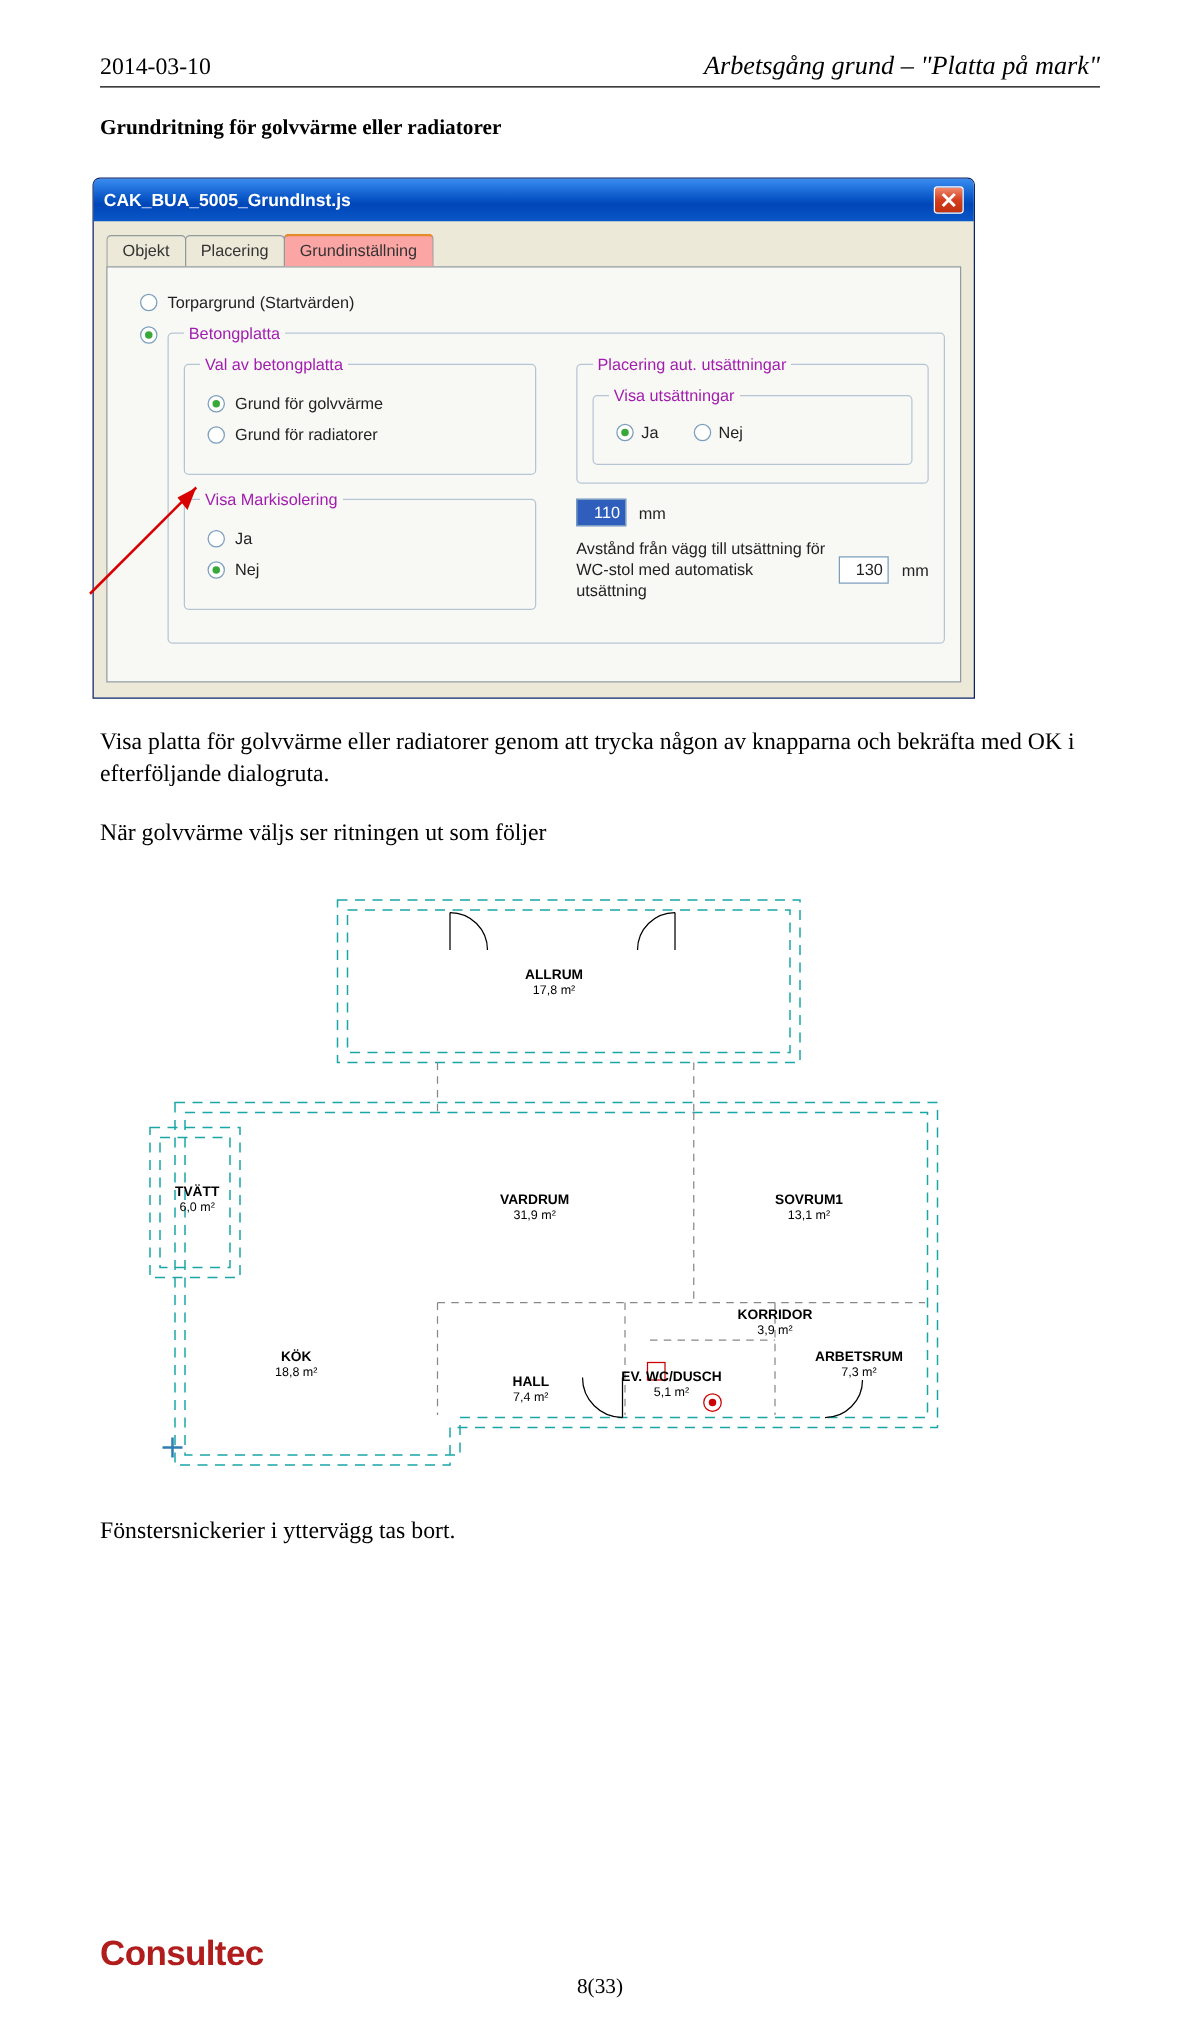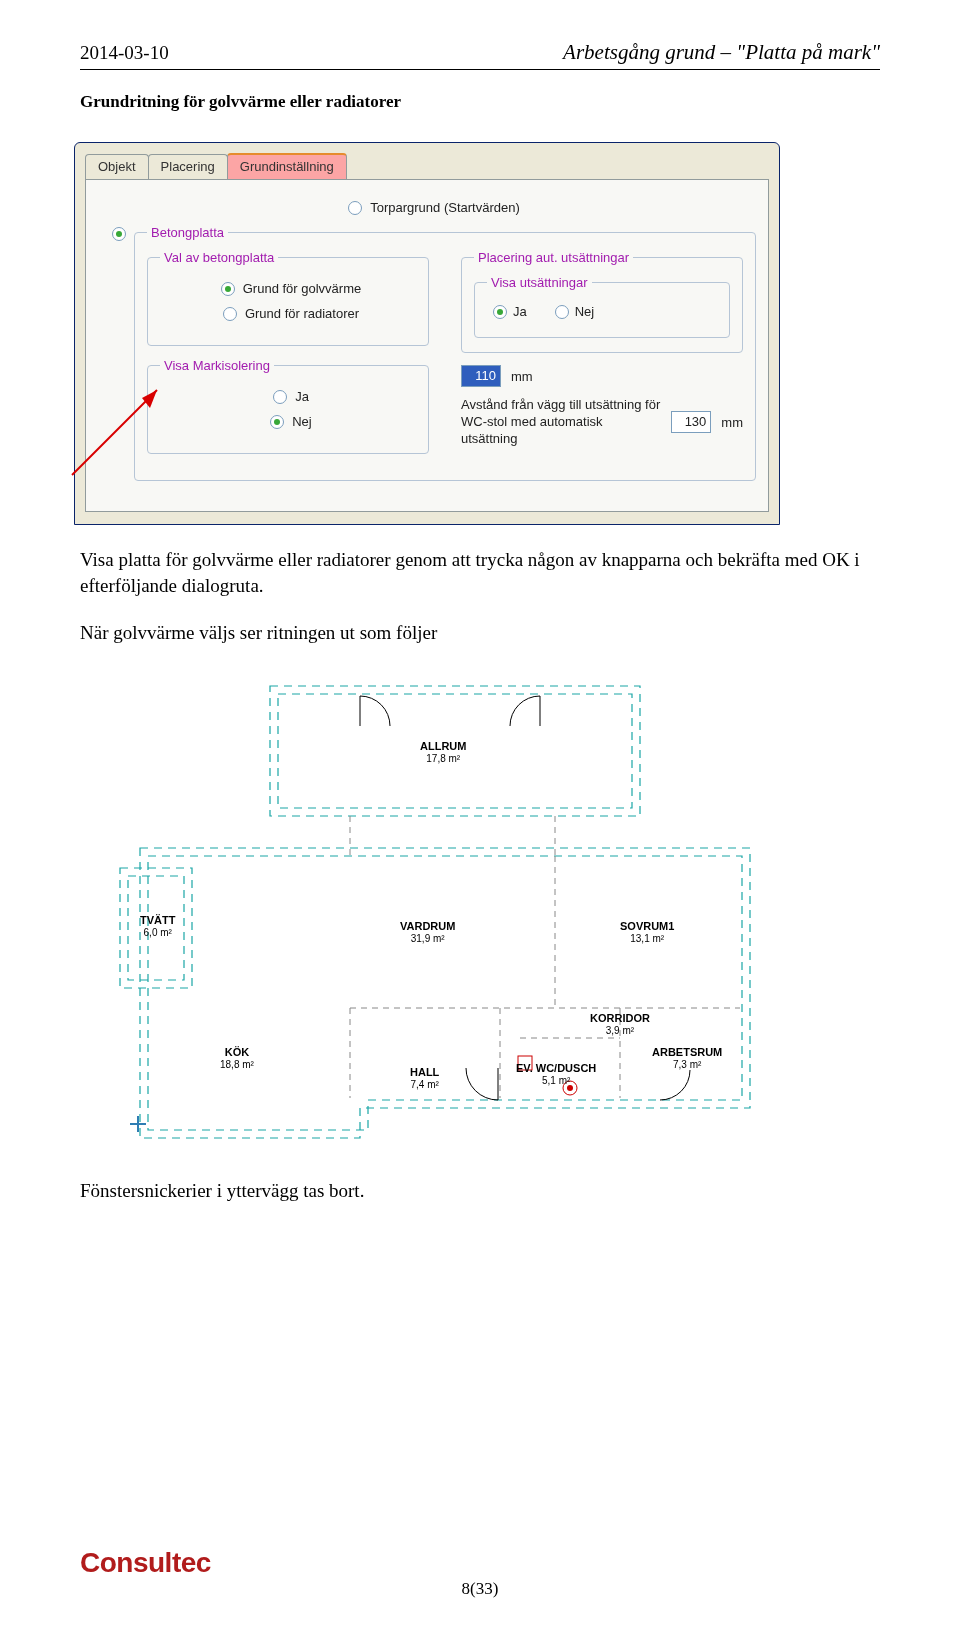--- a/index.html
+++ b/index.html
@@ -74,21 +74,21 @@
     top:0;
   }
   .tab-panel {
     border:1px solid #919b9c;
     background:#f8f8f5;
     margin: 0 10px 12px 10px;
     padding: 14px 12px 18px 12px;
     position:relative;
   }
 
-  .radio-row { display:flex; align-items:center; gap:8px; margin:6px 0 10px 32px; font-size:13px;justify-content:center; }
+  .radio-row { display:flex; align-items:center; gap:8px; margin:6px 0 10px 32px; font-size:13px; }
   .radio {
     width:14px;height:14px;border-radius:50%;
     border:1px solid #7b9ebd;background:#fff;display:inline-flex;
     align-items:center;justify-content:center;
   }
   .radio.checked::after { content:""; width:6px;height:6px;border-radius:50%;background:#38a838; }
 
   fieldset.group {
     border:1px solid #b6c5d6;
     border-radius:4px;
@@ -123,20 +123,28 @@
 <div class="header-row">
   <div class="date">2014-03-10</div>
   <div class="doc-title">Arbetsgång grund – "Platta på mark"</div>
 </div>
 <div class="hr"></div>
 
 <div class="section-heading">Grundritning för golvvärme eller radiatorer</div>
 
 <div class="dialog-wrap">
   <div class="dialog">
+    <div class="titlebar">
+      <span>CAK_BUA_5005_GrundInst.js</span>
+      <span class="closebtn">
+        <svg viewBox="0 0 10 10">
+            <path d="M1 1 L9 9 M9 1 L1 9" stroke="#fff" stroke-width="2" fill="none"></path>
+          </svg>
+      </span>
+    </div>
     <div class="tabbar">
       <div class="tab">Objekt</div>
       <div class="tab">Placering</div>
       <div class="tab active">Grundinställning</div>
     </div>
     <div class="tab-panel">
 
       <div class="radio-row" style="margin-left:14px;">
         <span class="radio"></span>
         <span>Torpargrund (Startvärden)</span>
@@ -291,21 +299,21 @@
       <div class="area">18,8 m²</div>
   </div>
   <div class="room-label" style="left:310px;top:398px;">
     <div>HALL</div>
       <div class="area">7,4 m²</div>
   </div>
   <div class="room-label" style="left:490px;top:344px;">
     <div>KORRIDOR</div>
       <div class="area">3,9 m²</div>
   </div>
-  <div class="room-label" style="left:416px;top:394px;">
+  <div class="room-label" style="left:397px;top:394px;">
     <div>EV. WC/DUSCH</div>
       <div class="area">5,1 m²</div>
   </div>
   <div class="room-label" style="left:552px;top:378px;">
     <div>ARBETSRUM</div>
       <div class="area">7,3 m²</div>
   </div>
 </div>
 
 <p class="paragraph" style="margin-top:30px;">Fönstersnickerier i yttervägg tas bort.</p>

